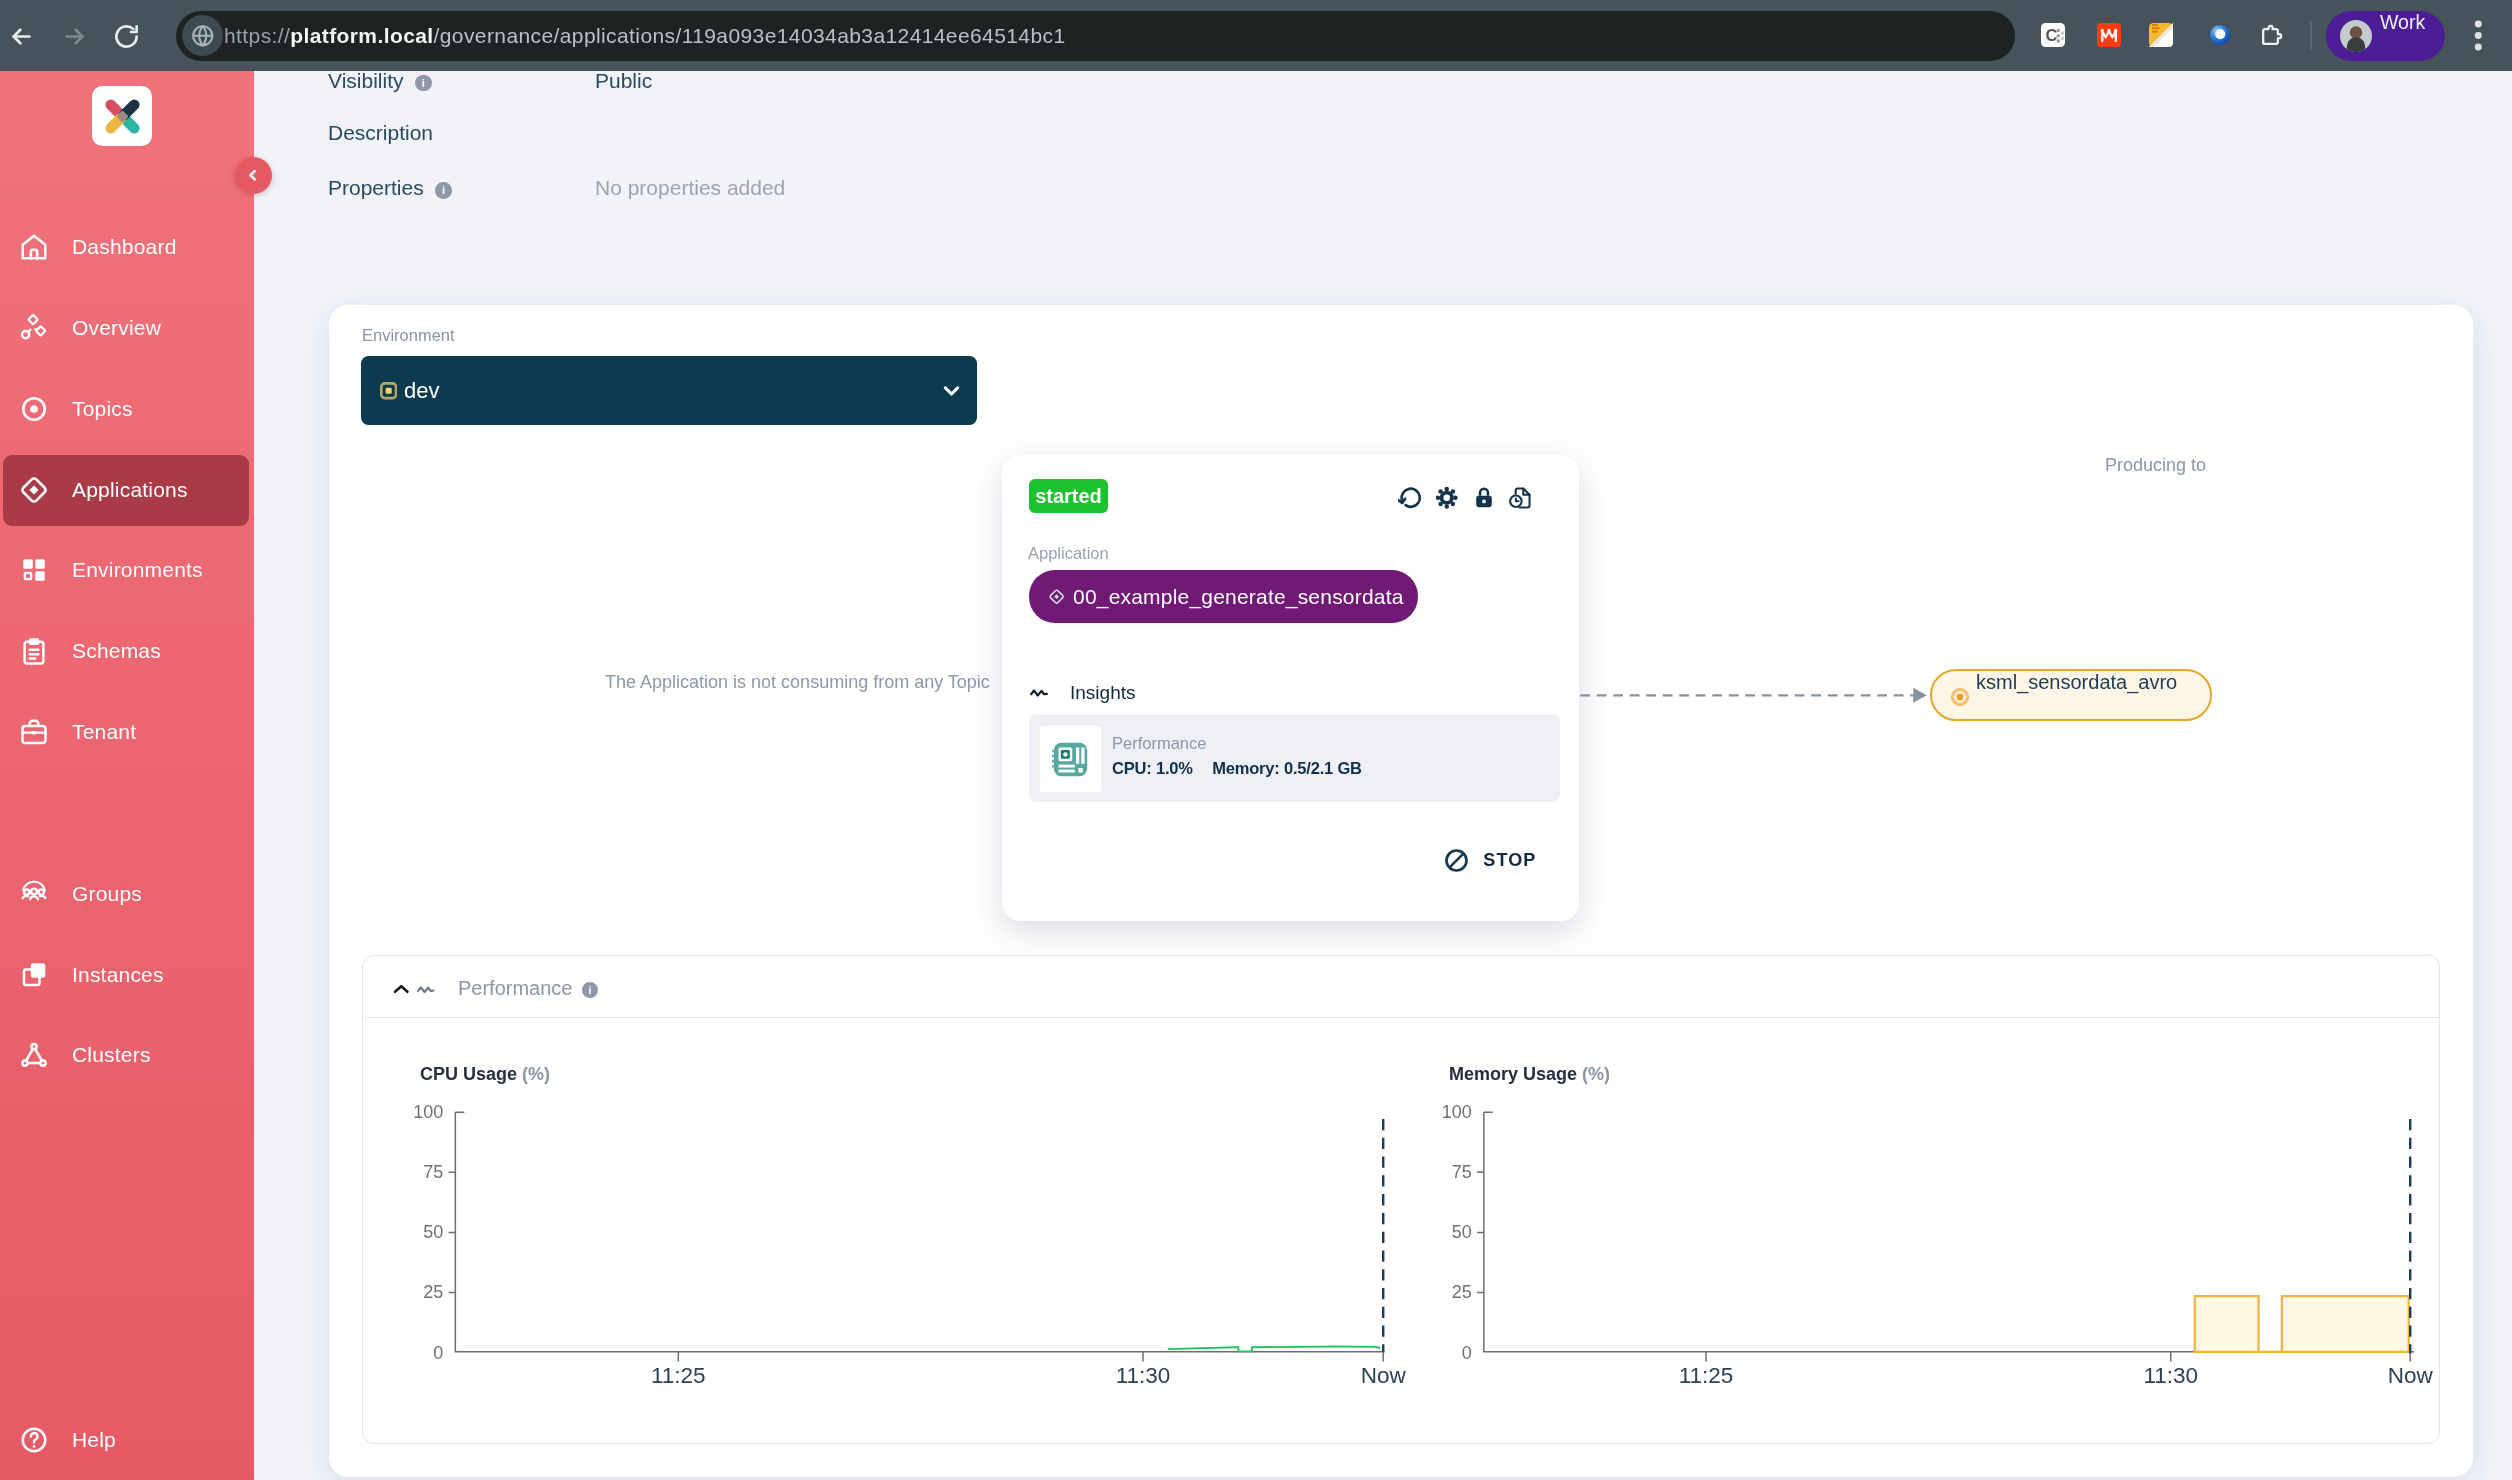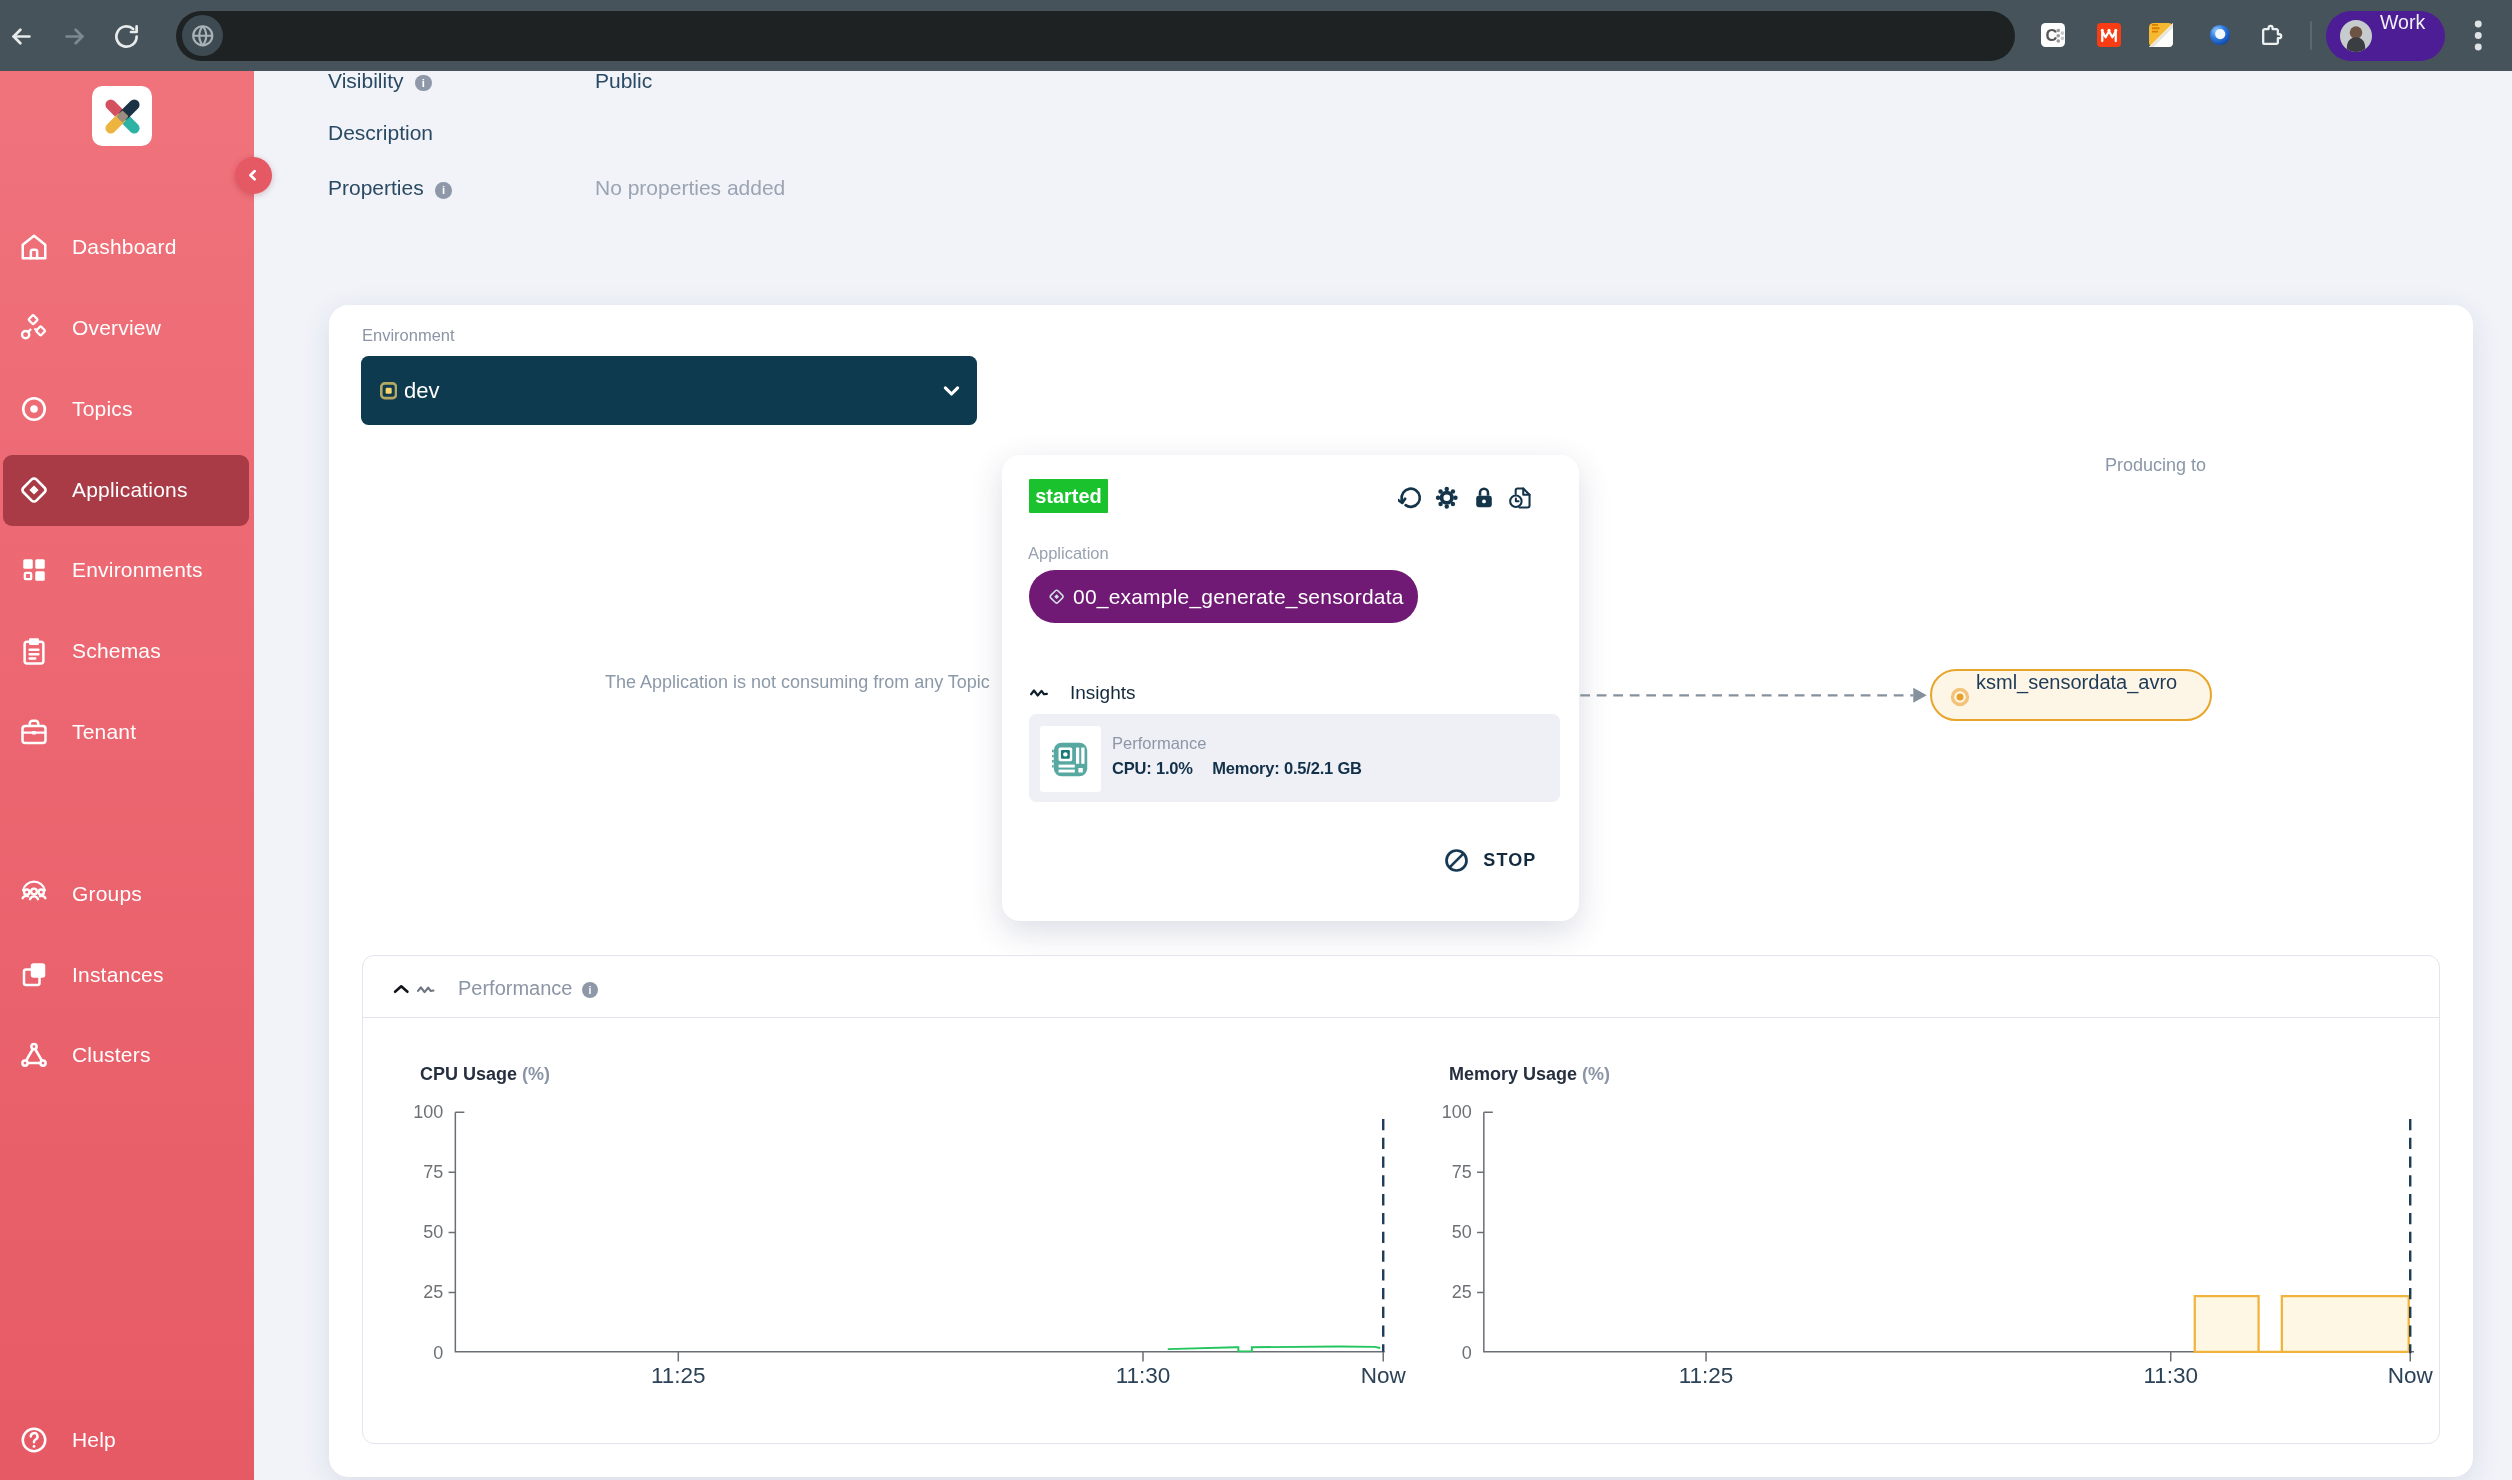--- a/index.html
+++ b/index.html
@@ -27,21 +27,21 @@
 #main{position:absolute;left:254px;top:71px;width:2258px;height:1409px;background:#f1f3f9}
 .lbl{position:absolute;color:#2a4a63;font-size:21px;white-space:nowrap}
 .info{display:inline-block;width:16.5px;height:16.5px;border-radius:50%;background:#8e98a8;color:#fff;font-size:11.3px;font-weight:700;text-align:center;line-height:16.5px;vertical-align:0.8px}
 #canvas{position:absolute;left:75px;top:234px;width:2144px;height:1172px;background:#fff;border-radius:19.5px;box-shadow:0 7.5px 30px rgba(30,40,90,.10)}
 
 #envlbl{position:absolute;left:33px;top:21px;color:#8b95a6;font-size:16.5px}
 #envsel{position:absolute;left:32px;top:51px;width:616px;height:69px;background:#0d3a4f;border-radius:7.5px;display:flex;align-items:center}
 #envsel .tx{color:#fff;font-size:22px;margin-left:43px}
 
 #appcard{position:absolute;left:673px;top:150px;width:577px;height:466px;background:#fff;border-radius:18px;box-shadow:0 10.5px 33px rgba(35,45,95,.16)}
-#badge{position:absolute;left:27px;top:24px;width:79px;height:34px;background:#1ac32e;border-radius:1px;color:#fff;font-size:20px;font-weight:700;display:flex;align-items:center;justify-content:center}
+#badge{position:absolute;left:27px;top:24px;width:79px;height:34px;background:#1ac32e;border-radius:6px;color:#fff;font-size:20px;font-weight:700;display:flex;align-items:center;justify-content:center}
 .cicon{position:absolute;top:30px}
 #applbl{position:absolute;left:26px;top:89px;color:#98a2b0;font-size:16.5px}
 #apppill{position:absolute;left:27px;top:115px;width:389px;height:53px;border-radius:26px;background:#701a75;display:flex;align-items:center}
 #apppill .tx{color:#fff;font-size:21px;margin-left:44px;letter-spacing:0.2px}
 #insights{position:absolute;left:27px;top:227px;display:flex;align-items:center}
 #insights .tx{color:#13293d;font-size:19px;font-weight:400;margin-left:21px}
 #ipanel{position:absolute;left:27px;top:259px;width:531px;height:88px;background:#eef0f6;border-radius:7.5px}
 #tile{position:absolute;left:11.3px;top:12px;width:61px;height:66px;background:#fff;border-radius:3px;display:flex;align-items:center;justify-content:center}
 #perflbl{position:absolute;left:83px;top:19.5px;color:#8c96a6;font-size:16.5px}
 #cpuline{position:absolute;left:83px;top:45px;color:#123049;font-size:16.5px;font-weight:700;letter-spacing:-0.2px}
@@ -73,20 +73,25 @@
   <svg class="navbtn" style="left:113px" width="27" height="27" viewBox="0 0 24 24" fill="none" stroke="#e8ebec" stroke-width="2.4" stroke-linecap="round" stroke-linejoin="round">
       <path d="M21 12a9 9 0 1 1-3-6.7"></path>
       <path d="M21 3v5h-5"></path>
     </svg>
   <div id="urlbar">
     <div id="globe">
         <svg width="25.5" height="25.5" viewBox="0 0 24 24" fill="none" stroke="#a9b2b8" stroke-width="2">
           <circle cx="12" cy="12" r="9"></circle>
           <path d="M3 12h18M12 3a14 14 0 0 1 0 18M12 3a14 14 0 0 0 0 18"></path>
         </svg>
+      </div>
+    <div id="urltext">
+        <span class="h">https://</span>
+        <span class="d">platform.local</span>
+        <span class="p">/governance/applications/119a093e14034ab3a12414ee64514bc1</span>
       </div>
   </div>
 
   <svg class="exticon" style="left:2041px" width="24" height="24" viewBox="0 0 32 32">
       <rect width="32" height="32" rx="6" fill="#fdfdfd"></rect>
       <text x="6" y="24" font-size="22" font-weight="bold" fill="#555" font-family="Liberation Sans">C</text>
       <circle cx="23" cy="10" r="2.4" fill="#9a9a9a"></circle>
       <circle cx="23" cy="17" r="2.4" fill="#9a9a9a"></circle>
       <circle cx="23" cy="24" r="2.4" fill="#9a9a9a"></circle>
       <circle cx="28.5" cy="13.5" r="2.4" fill="#c9c9c9"></circle>

